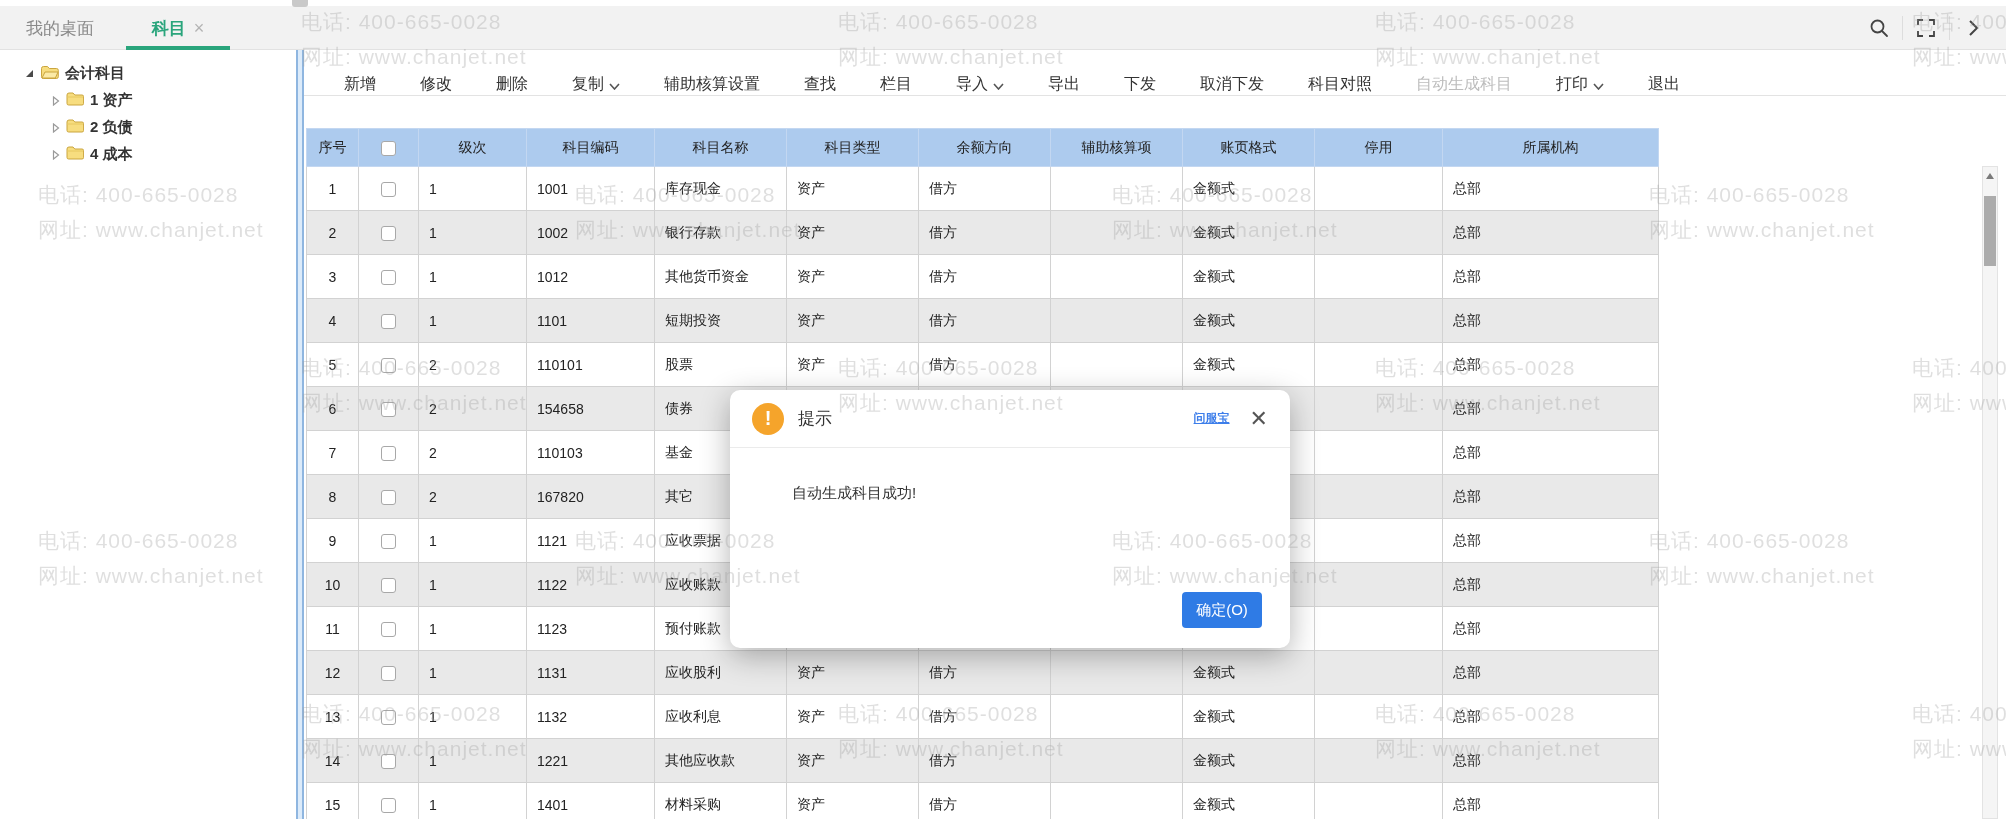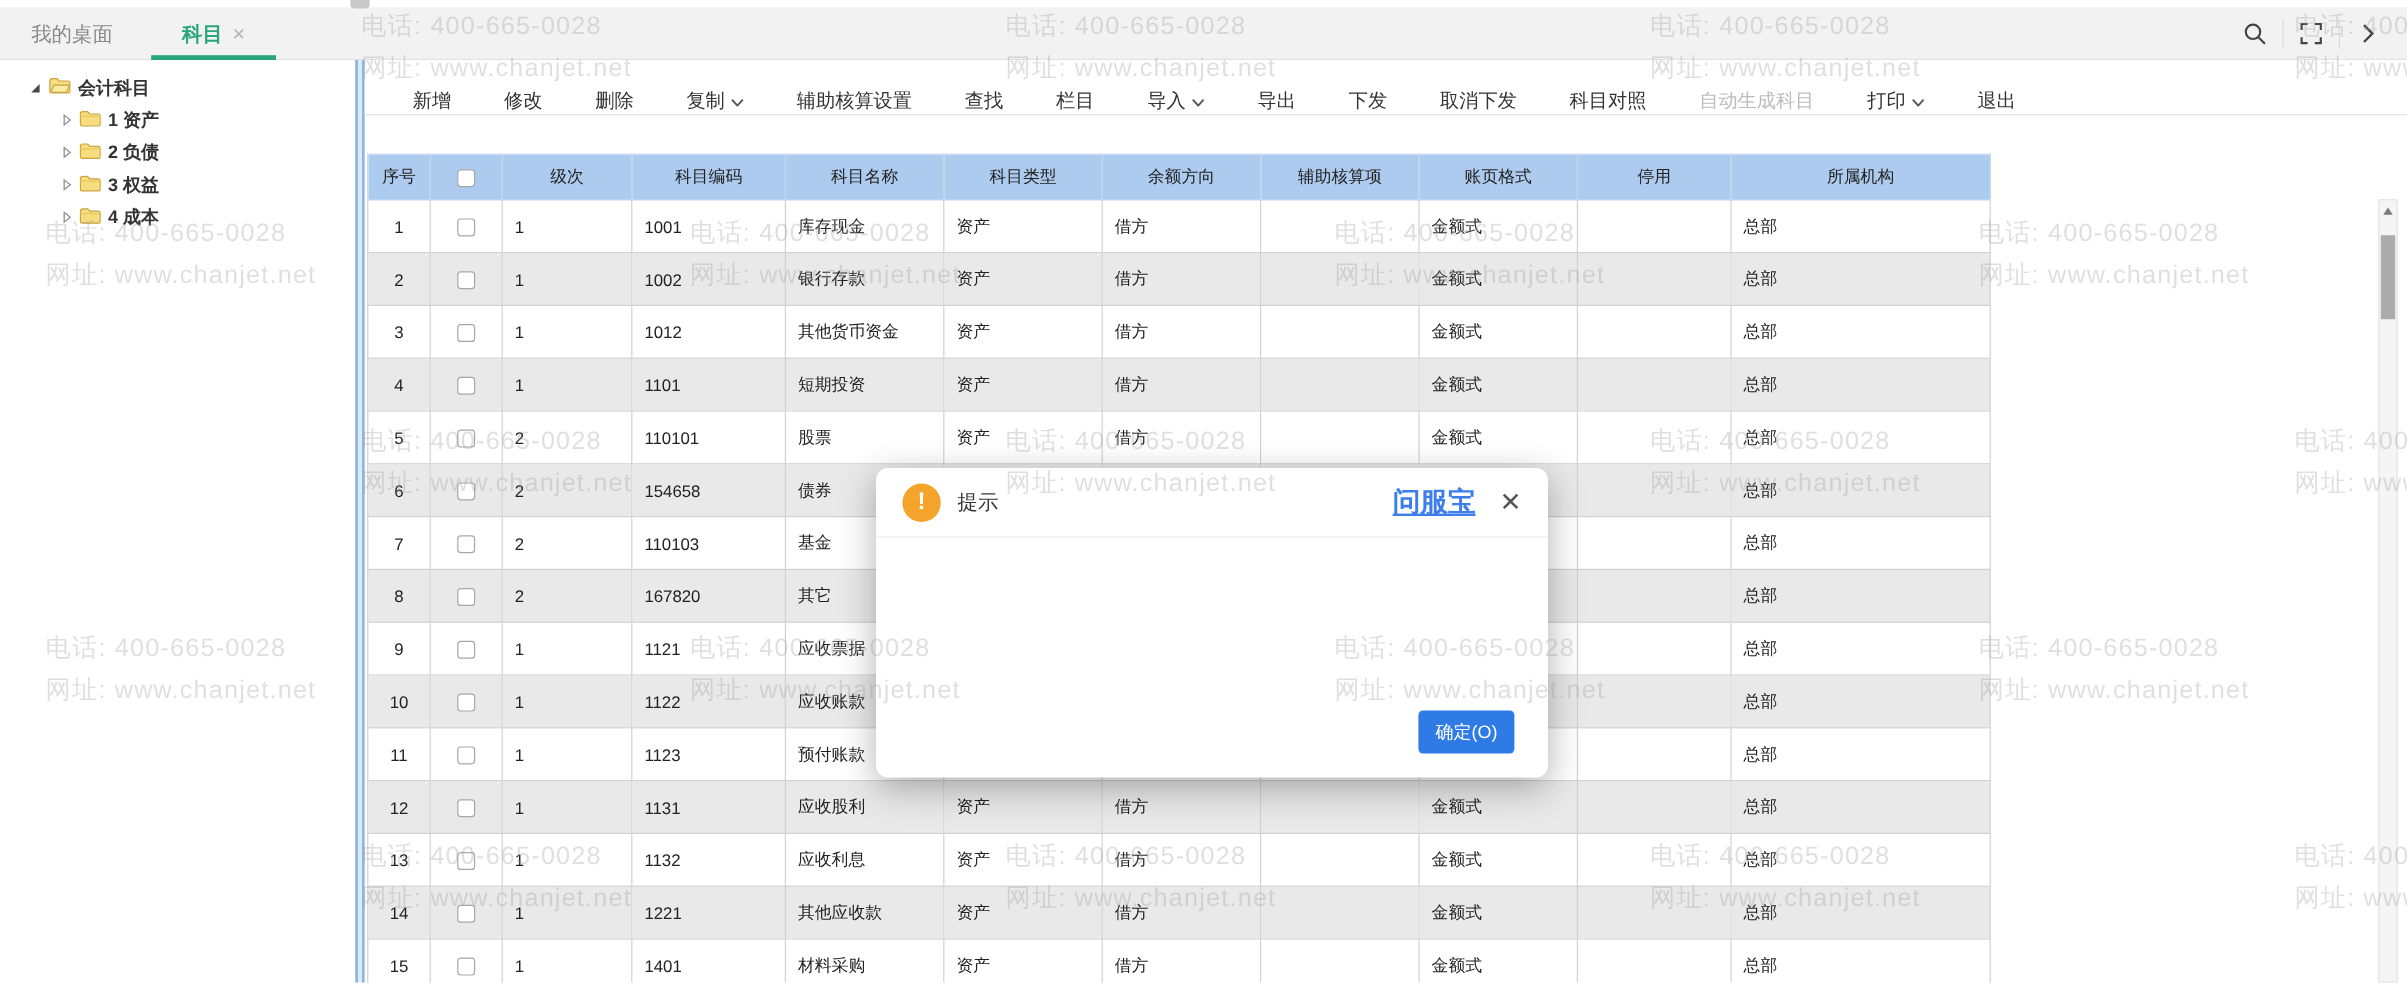--- a/index.html
+++ b/index.html
@@ -54,21 +54,21 @@
   .scrollbar{position:absolute;left:1982px;top:166px;width:16px;height:653px;background:#f5f5f5;border:1px solid #e3e3e3;z-index:10;}
   .sb-up{width:100%;height:18px;display:flex;align-items:center;justify-content:center;}
   .sb-up-tri{width:0;height:0;border-left:4px solid transparent;border-right:4px solid transparent;border-bottom:6px solid #7a7a7a;}
   .sb-thumb{position:absolute;left:1px;top:29px;width:12px;height:70px;background:#acacac;}
 
   
   .dialog{position:absolute;left:730px;top:390px;width:560px;height:258px;background:#fff;border-radius:10px;box-shadow:0 8px 30px rgba(0,0,0,.30);z-index:50;}
   .dlg-header{height:58px;display:flex;align-items:center;padding:0 22px;border-bottom:1px solid #ebebeb;}
   .dlg-icon{width:32px;height:32px;border-radius:50%;background:var(--warning-orange);color:#fff;font-weight:bold;font-size:20px;display:flex;align-items:center;justify-content:center;margin-right:14px;}
   .dlg-title{font-size:17px;color:#333;}
-  .dlg-link{margin-left:auto;color:var(--link-blue);font-weight:bold;font-size:23px;text-decoration:underline;cursor:pointer;}
+  .dlg-link{margin-left:auto;color:var(--link-blue);font-weight:bold;font-size:12px;text-decoration:underline;cursor:pointer;}
   .dlg-close{margin-left:20px;color:#555;font-size:22px;cursor:pointer;line-height:1;}
   .dlg-body{padding:36px 0 0 62px;font-size:15px;color:#333;}
   .dlg-ok{position:absolute;right:28px;bottom:20px;width:80px;height:36px;background:var(--dialog-button-blue);color:#fff;border:none;border-radius:4px;font-size:15px;font-family:inherit;cursor:pointer;}
 
   
   .watermark{position:absolute;inset:0;z-index:99;pointer-events:none;overflow:hidden;}
   .wm{position:absolute;color:var(--watermark-gray);opacity:.32;font-size:21px;letter-spacing:1px;line-height:24px;white-space:nowrap;}
   .wm span{display:block;}
   .wm span+span{margin-top:11px;}
 </style>
@@ -136,30 +136,20 @@
       </div>
       <div class="tree-item">
         <span><svg width="8" height="10" viewBox="0 0 8 10">
             <path d="M1.5 1 L6.5 5 L1.5 9 Z" fill="none" stroke="#9a9a9a" stroke-width="1.2"></path>
           </svg></span>
         <span><svg width="18" height="14" viewBox="0 0 18 14">
             <path d="M1 3 q0-2 2-2 h4 l1.8 2 h7.2 q1.6 0 1.6 1.6 v6.8 q0 1.6-1.6 1.6 h-13.4 q-1.6 0-1.6-1.6 z" fill="#f7dd7f" stroke="#caa53e"></path>
             <path d="M1 5 h16" stroke="#e7c860" fill="none"></path>
           </svg></span>
         <span>2 负债</span>
-      </div>
-      <div class="tree-item">
-        <span><svg width="8" height="10" viewBox="0 0 8 10">
-            <path d="M1.5 1 L6.5 5 L1.5 9 Z" fill="none" stroke="#9a9a9a" stroke-width="1.2"></path>
-          </svg></span>
-        <span><svg width="18" height="14" viewBox="0 0 18 14">
-            <path d="M1 3 q0-2 2-2 h4 l1.8 2 h7.2 q1.6 0 1.6 1.6 v6.8 q0 1.6-1.6 1.6 h-13.4 q-1.6 0-1.6-1.6 z" fill="#f7dd7f" stroke="#caa53e"></path>
-            <path d="M1 5 h16" stroke="#e7c860" fill="none"></path>
-          </svg></span>
-        <span>3 权益</span>
       </div>
       <div class="tree-item">
         <span><svg width="8" height="10" viewBox="0 0 8 10">
             <path d="M1.5 1 L6.5 5 L1.5 9 Z" fill="none" stroke="#9a9a9a" stroke-width="1.2"></path>
           </svg></span>
         <span><svg width="18" height="14" viewBox="0 0 18 14">
             <path d="M1 3 q0-2 2-2 h4 l1.8 2 h7.2 q1.6 0 1.6 1.6 v6.8 q0 1.6-1.6 1.6 h-13.4 q-1.6 0-1.6-1.6 z" fill="#f7dd7f" stroke="#caa53e"></path>
             <path d="M1 5 h16" stroke="#e7c860" fill="none"></path>
           </svg></span>
         <span>4 成本</span>
@@ -463,20 +453,21 @@
   <div class="sb-thumb"></div>
 </div>
 
 <div class="dialog">
   <div class="dlg-header">
     <span class="dlg-icon">!</span>
     <span class="dlg-title">提示</span>
     <span class="dlg-link">问服宝</span>
     <span class="dlg-close">✕</span>
   </div>
+  <div class="dlg-body">自动生成科目成功!</div>
   <button class="dlg-ok">确定(O)</button>
 </div>
 
 <div class="watermark" id="wm-layer">
     <div class="wm" style="left: 301px; top: 10px;">
       <span>电话: 400-665-0028</span>
       <span>网址: www.chanjet.net</span>
     </div>
     <div class="wm" style="left: 838px; top: 10px;">
       <span>电话: 400-665-0028</span>

